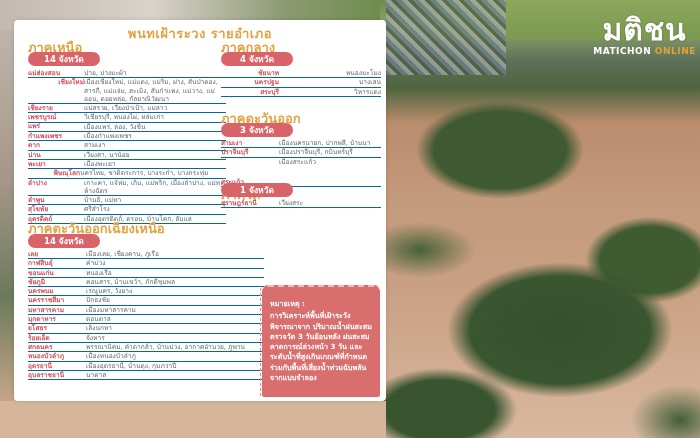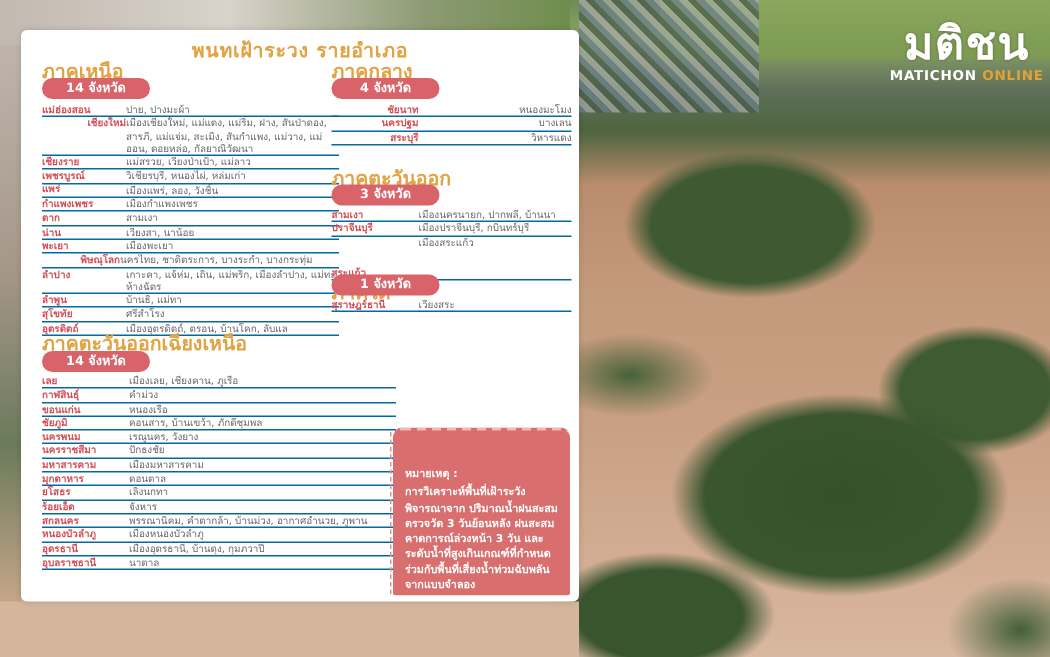--- a/index.html
+++ b/index.html
@@ -86,21 +86,21 @@
   .row .prov {
     flex: 0 0 auto; color: #d25058; font-weight: bold;
   }
   .row .dist { color: #666; flex: 1; }
 
   
   .note {
     position: absolute; left: 262px; top: 285px; width: 118px; height: 112px;
     background: #d86e6d; color: #fff; border-radius: 6px 6px 2px 2px;
     border-top: 2px dashed #f3b6b5;
-    padding: 24px 8px;
+    padding: 12px 8px;
     font-size: 7.2px; font-weight: bold; line-height: 10.3px;
   }
   .note-title { margin-bottom: 2px; }
   .note-dash {
     position: absolute; left: 260px; top: 288px; width: 1px; height: 108px;
     border-left: 1px dashed #e48f8f;
   }
 </style>
 </head>
 <body>

